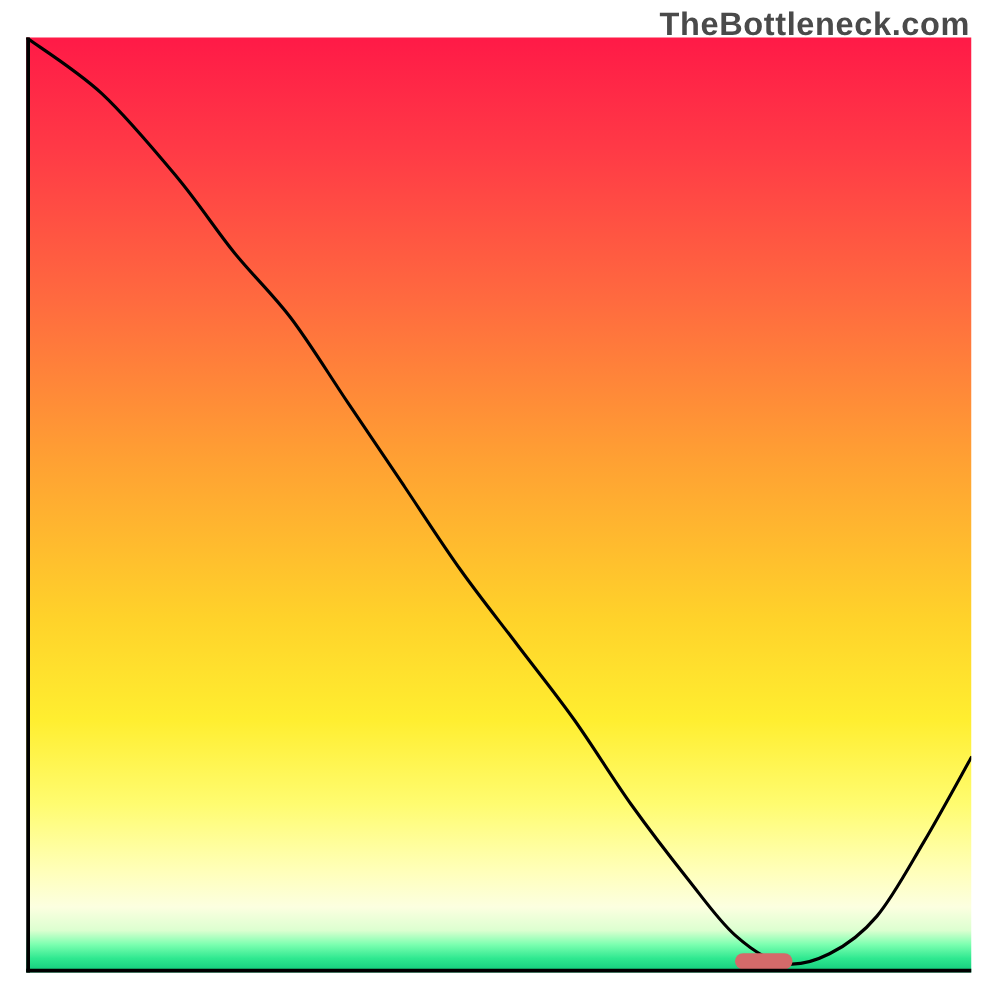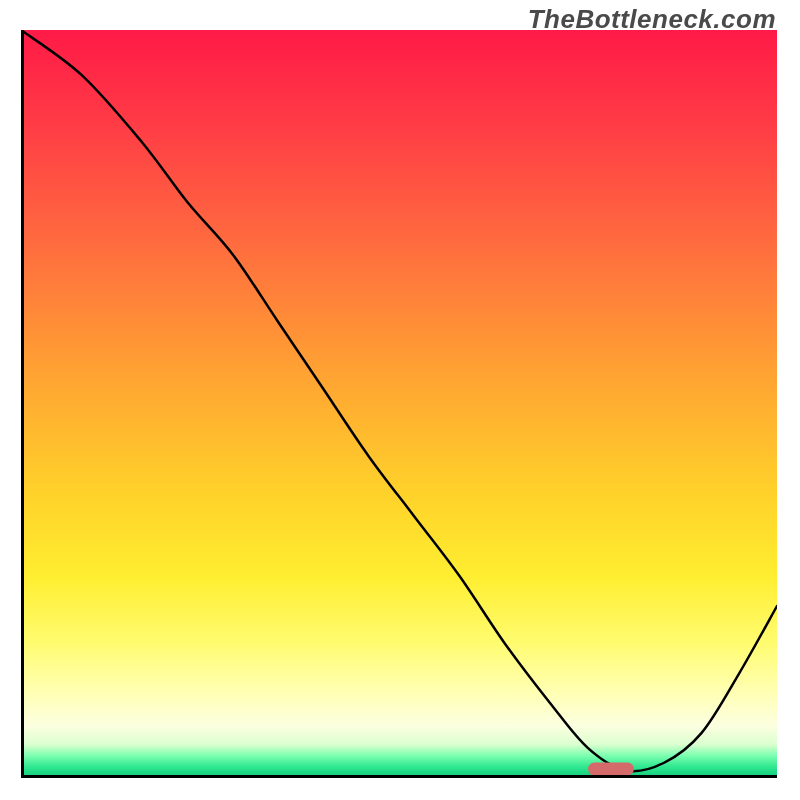--- a/index.html
+++ b/index.html
@@ -8,21 +8,20 @@
     width: 800px;
     height: 800px;
     background: #ffffff;
     font-family: Arial, Helvetica, sans-serif;
     overflow: hidden;
   }
   .container {
     position: relative;
     width: 796px;
     height: 800px;
-    font-style: italic;
   }
   .watermark {
     position: absolute;
     top: 4px;
     right: 20px;
     font-size: 26px;
     font-weight: 600;
     color: #4a4a4a;
     letter-spacing: 0.5px;
     z-index: 10;

